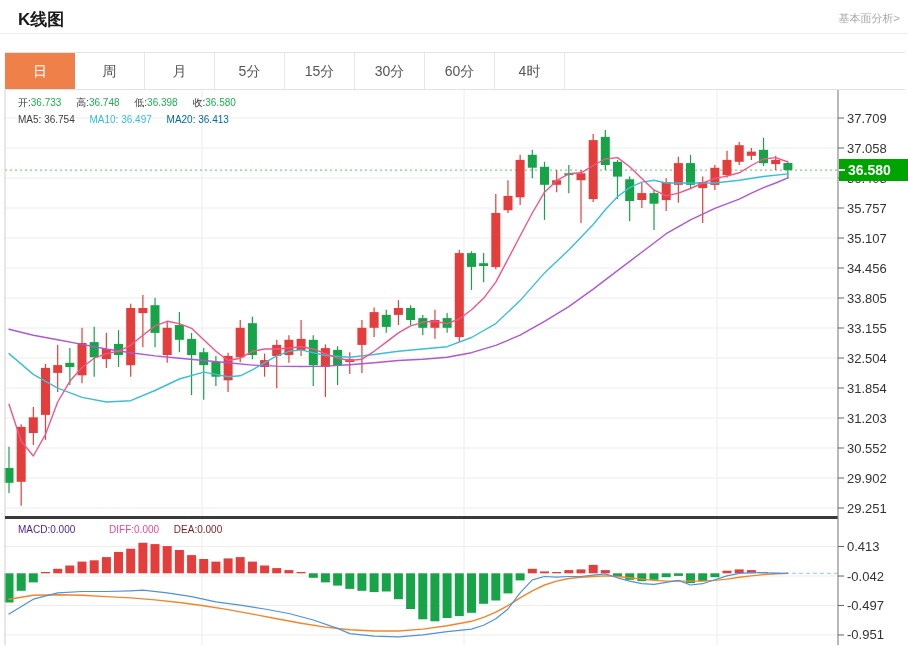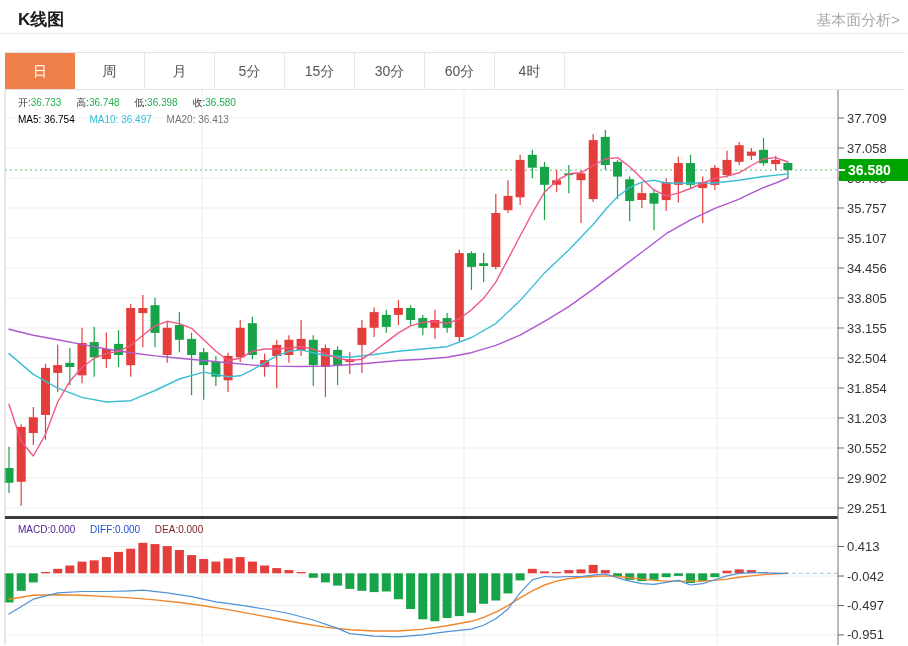--- a/index.html
+++ b/index.html
@@ -2,21 +2,21 @@
 <html><head>
 <meta charset="utf-8">
 <style>
   html,body{margin:0;padding:0;background:#fff;}
   body{width:908px;height:646px;overflow:hidden;position:relative;
        font-family:"Liberation Sans","DejaVu Sans",sans-serif;}
   .stage{position:absolute;left:0;top:0;width:908px;height:646px;background:#fff;}
 
   
   .hdr-title{position:absolute;left:18px;top:8px;font-size:17px;font-weight:bold;color:#1b1b1b;}
-  .hdr-link{position:absolute;right:8px;top:11px;font-size:15px;color:#a9a9a9;cursor:pointer;text-decoration:none;}
+  .hdr-link{position:absolute;right:8px;top:11px;font-size:11px;color:#a9a9a9;cursor:pointer;text-decoration:none;}
   .hdr-divider{position:absolute;left:0;top:33px;width:908px;height:1px;background:#ececec;}
 
   
   .tabs{position:absolute;left:5px;top:52px;width:900px;height:38px;
         border-top:1px solid #e2e2e2;border-bottom:1px solid #e2e2e2;box-sizing:border-box;
         background:#fff;display:flex;}
   .tab{width:70px;height:100%;line-height:36px;text-align:center;font-size:14px;color:#555;
        border-right:1px solid #e8e8e8;cursor:pointer;box-sizing:border-box;background:#fff;}
   .tab.active{background:#f08049;color:#fff;border-right:none;}
 
@@ -24,25 +24,25 @@
   #chart{position:absolute;left:0;top:0;}
 
   
   .legend{position:absolute;white-space:nowrap;font-size:10px;}
   .legend-ohlc{left:18px;top:96px;}
   .legend-ma{left:18px;top:114px;}
   .legend-macd{left:18px;top:524px;}
   .lg-item{margin-right:12px;}
   .lg-lab{color:#3c3c3c;}
   .lg-val-green{color:#1fae50;}
-  .ma5-c{color:#000000;}
+  .ma5-c{color:#404040;}
   .ma10-c{color:#33bfd8;}
-  .ma20-c{color:#737373;}
+  .ma20-c{color:#0369a1;}
   .macd-c{color:#4c1d95;}
-  .diff-c{color:#1d4ed8;}
+  .diff-c{color:#ec4899;margin-left:19px;}
   .dea-c{color:#7f1d1d;}
 
   
   .price-tag{position:absolute;left:839px;top:159px;width:69px;height:22px;background:#00a400;
              color:#fff;font-size:14px;font-weight:bold;line-height:22px;box-sizing:border-box;
              padding-left:9px;}
   .price-tag::before{content:"";position:absolute;left:0;top:10px;width:6px;height:1.5px;background:#fff;}
 </style>
 </head>
 <body>

